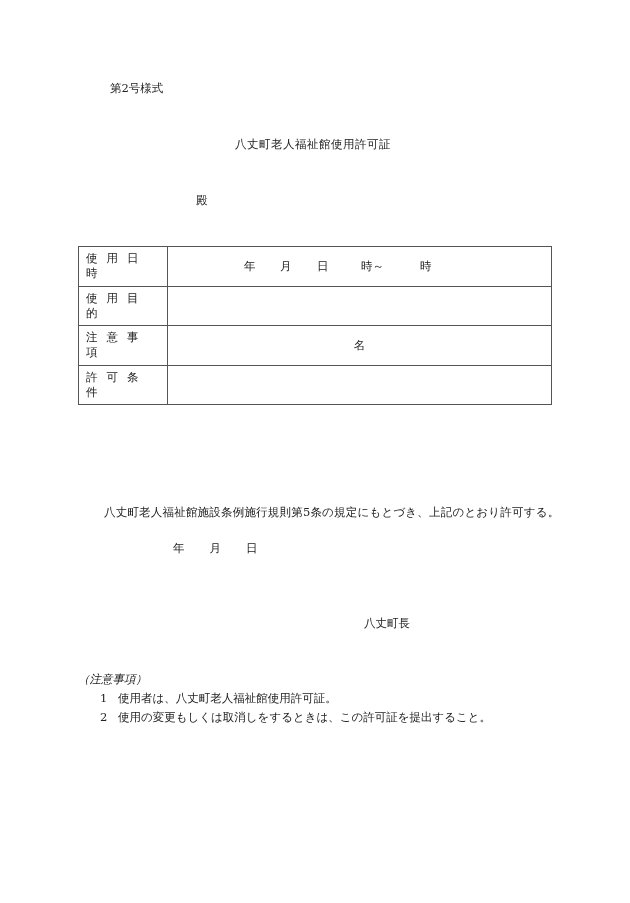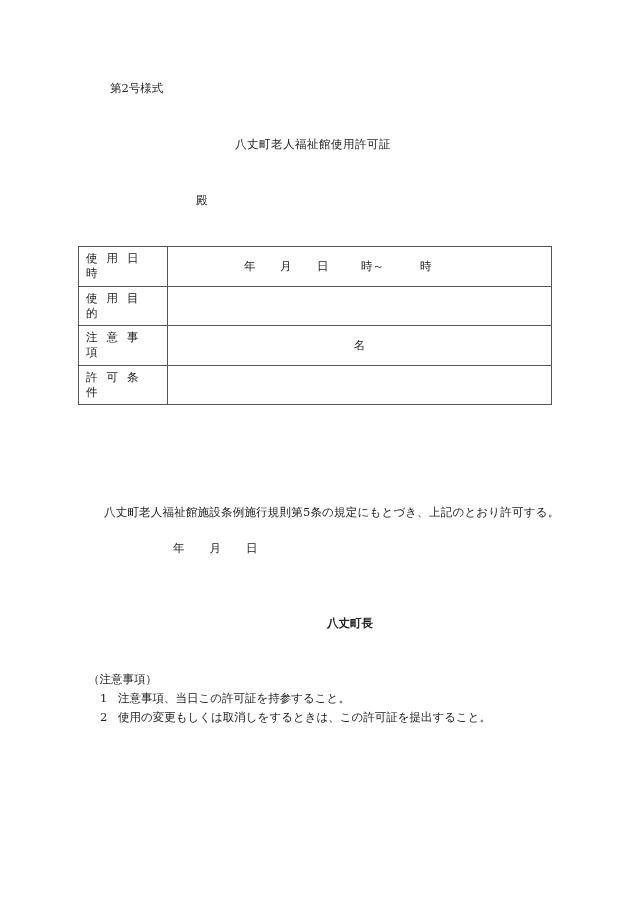--- a/index.html
+++ b/index.html
@@ -20,22 +20,22 @@
     border: 1px solid #555; height: 38.5px; padding: 0; vertical-align: middle;
   }
   td.label { width: 81px; padding-left: 7px !important; }
   td.label span { display: inline-block; letter-spacing: 9px; }
   td.val { position: relative; }
   .datetime-row { position: relative; height: 100%; }
   .dt { position: absolute; top: 50%; transform: translateY(-50%); }
   #statement { left: 104px; top: 505px; letter-spacing: 0.2px; text-align: right; }
   #issue-ymd { left: 173px; top: 541px; text-align: center; }
   #issue-ymd span { margin-right: 25px; }
-  #mayor { left: 327px; top: 616px; font-weight: bold; }
-  #notes-head { left: 88px; top: 672px; }
+  #mayor { left: 364px; top: 616px; }
+  #notes-head { left: 78px; top: 672px; font-style: italic; }
   #note1 { left: 100px; top: 691px; }
   #note2 { left: 100px; top: 710px; }
   .num { display: inline-block; width: 18px; }
 </style>
 </head>
 <body>
 
 <div class="abs" id="form-no">第2号様式</div>
 <div class="abs" id="title">八丈町老人福祉館使用許可証</div>
 <div class="abs" id="addressee">殿</div>
@@ -72,17 +72,17 @@
 <div class="abs" id="statement">八丈町老人福祉館施設条例施行規則第5条の規定にもとづき、上記のとおり許可する。</div>
 
 <div class="abs" id="issue-ymd">
   <span>年</span><span>月</span><span>日</span>
 </div>
 
 <div class="abs" id="mayor">八丈町長</div>
 
 <div class="abs" id="notes-head">（注意事項）</div>
 <div class="abs" id="note1">
-  <span class="num">1</span><span>注意事項、当日この許可証を持参すること。</span>
+  <span class="num">1</span><span>使用者は、八丈町老人福祉館使用許可証。</span>
 </div>
 <div class="abs" id="note2">
   <span class="num">2</span><span>使用の変更もしくは取消しをするときは、この許可証を提出すること。</span>
 </div>
 
 </body></html>

